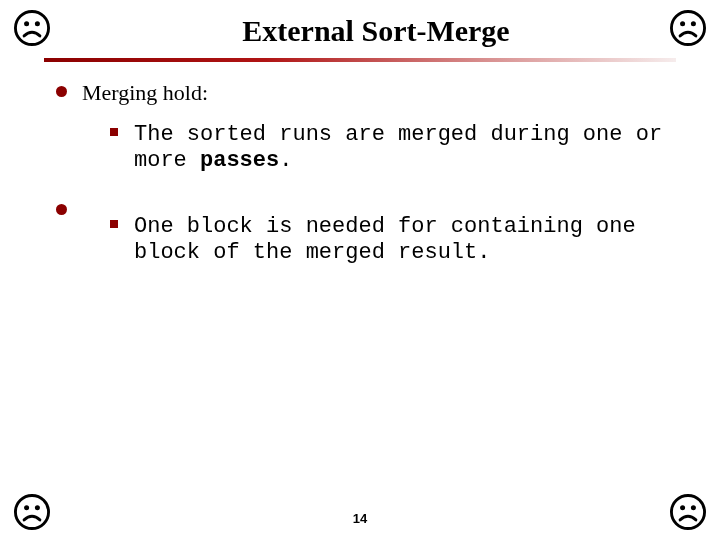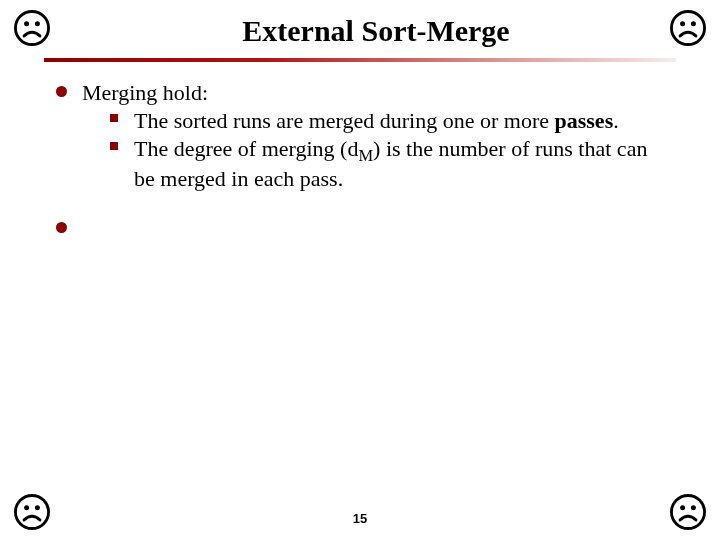--- a/index.html
+++ b/index.html
@@ -52,21 +52,21 @@
   }
   .m-bullet .disc {
     width: 11px;
     height: 11px;
     border-radius: 50%;
     background: #8b0000;
     display: block;
   }
   .m-body { flex: 1 1 auto; }
   .m-lead { display: inline; }
-  .q-list { padding-left: 28px; margin-top: 2px; }
+  .q-list { padding-left: 28px; margin-top: 16px; font-family: Liberation Mono, monospace; }
   .q-item {
     display: flex;
     margin-bottom: 2px;
   }
   .q-bullet {
     flex: 0 0 auto;
     width: 24px;
     padding-top: 6px;
   }
   .q-bullet .sq {
@@ -136,35 +136,35 @@
       </div>
     <div class="m-body">
       <span class="m-lead">Merging hold:</span>
       <div class="q-list">
         <div class="q-item">
           <div class="q-bullet">
               <span class="sq"></span>
             </div>
           <div class="q-body"><span>The sorted runs are merged during one or more </span><b>passes</b><span>.</span></div>
         </div>
-        <div class="q-item">
-          <div class="q-bullet">
-              <span class="sq"></span>
-            </div>
-          <div class="q-body"><span>The degree of merging (d</span><span class="sub">M</span><span>) is the number of runs that can be merged in each pass.</span></div>
-        </div>
       </div>
     </div>
   </div>
 
   <div class="m-item">
     <div class="m-bullet">
         <span class="disc"></span>
       </div>
     <div class="m-body">
       <div class="q-list">
+        <div class="q-item">
+          <div class="q-bullet">
+              <span class="sq"></span>
+            </div>
+          <div class="q-body">One block is needed for containing one block of the merged result.</div>
+        </div>
       </div>
     </div>
   </div>
 
 </div>
 
-<div class="page-num">15</div>
+<div class="page-num">14</div>
 
 </body></html>

